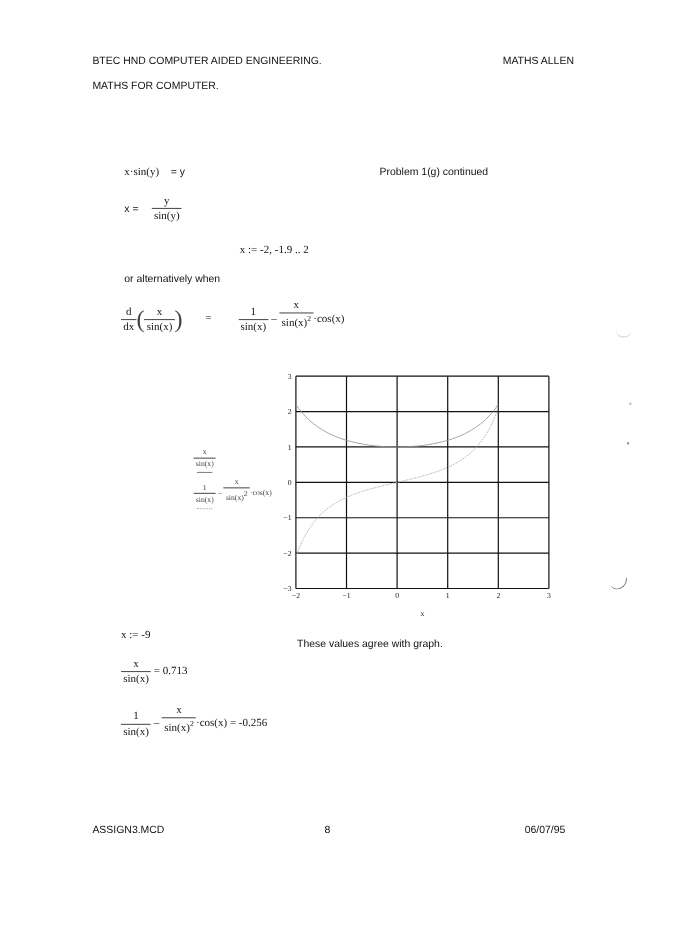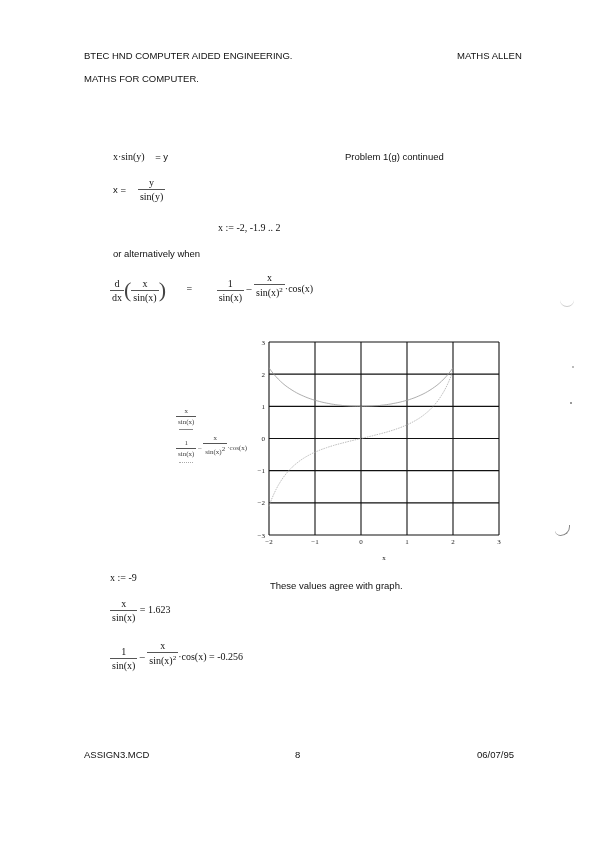--- a/index.html
+++ b/index.html
@@ -117,21 +117,21 @@
   <text id="xlabel" x="384" y="560" text-anchor="middle">x</text>
 </svg>
 
 <div class="abs serif" style="left:110px; top:572px;">x := -9</div>
 
 <div class="abs serif" style="left:110px; top:598px;">
   <span class="frac">
     <span class="num">x</span>
     <span class="den">sin(x)</span>
   </span>
-  <span>= 1.623</span>
+  <span>= 0.713</span>
 </div>
 
 <div class="abs sans" style="left:270px; top:580px;">These values agree with graph.</div>
 
 <div class="abs serif" style="left:110px; top:640px;">
   <span class="frac">
     <span class="num">1</span>
     <span class="den">sin(x)</span>
   </span>
   <span>–</span>

